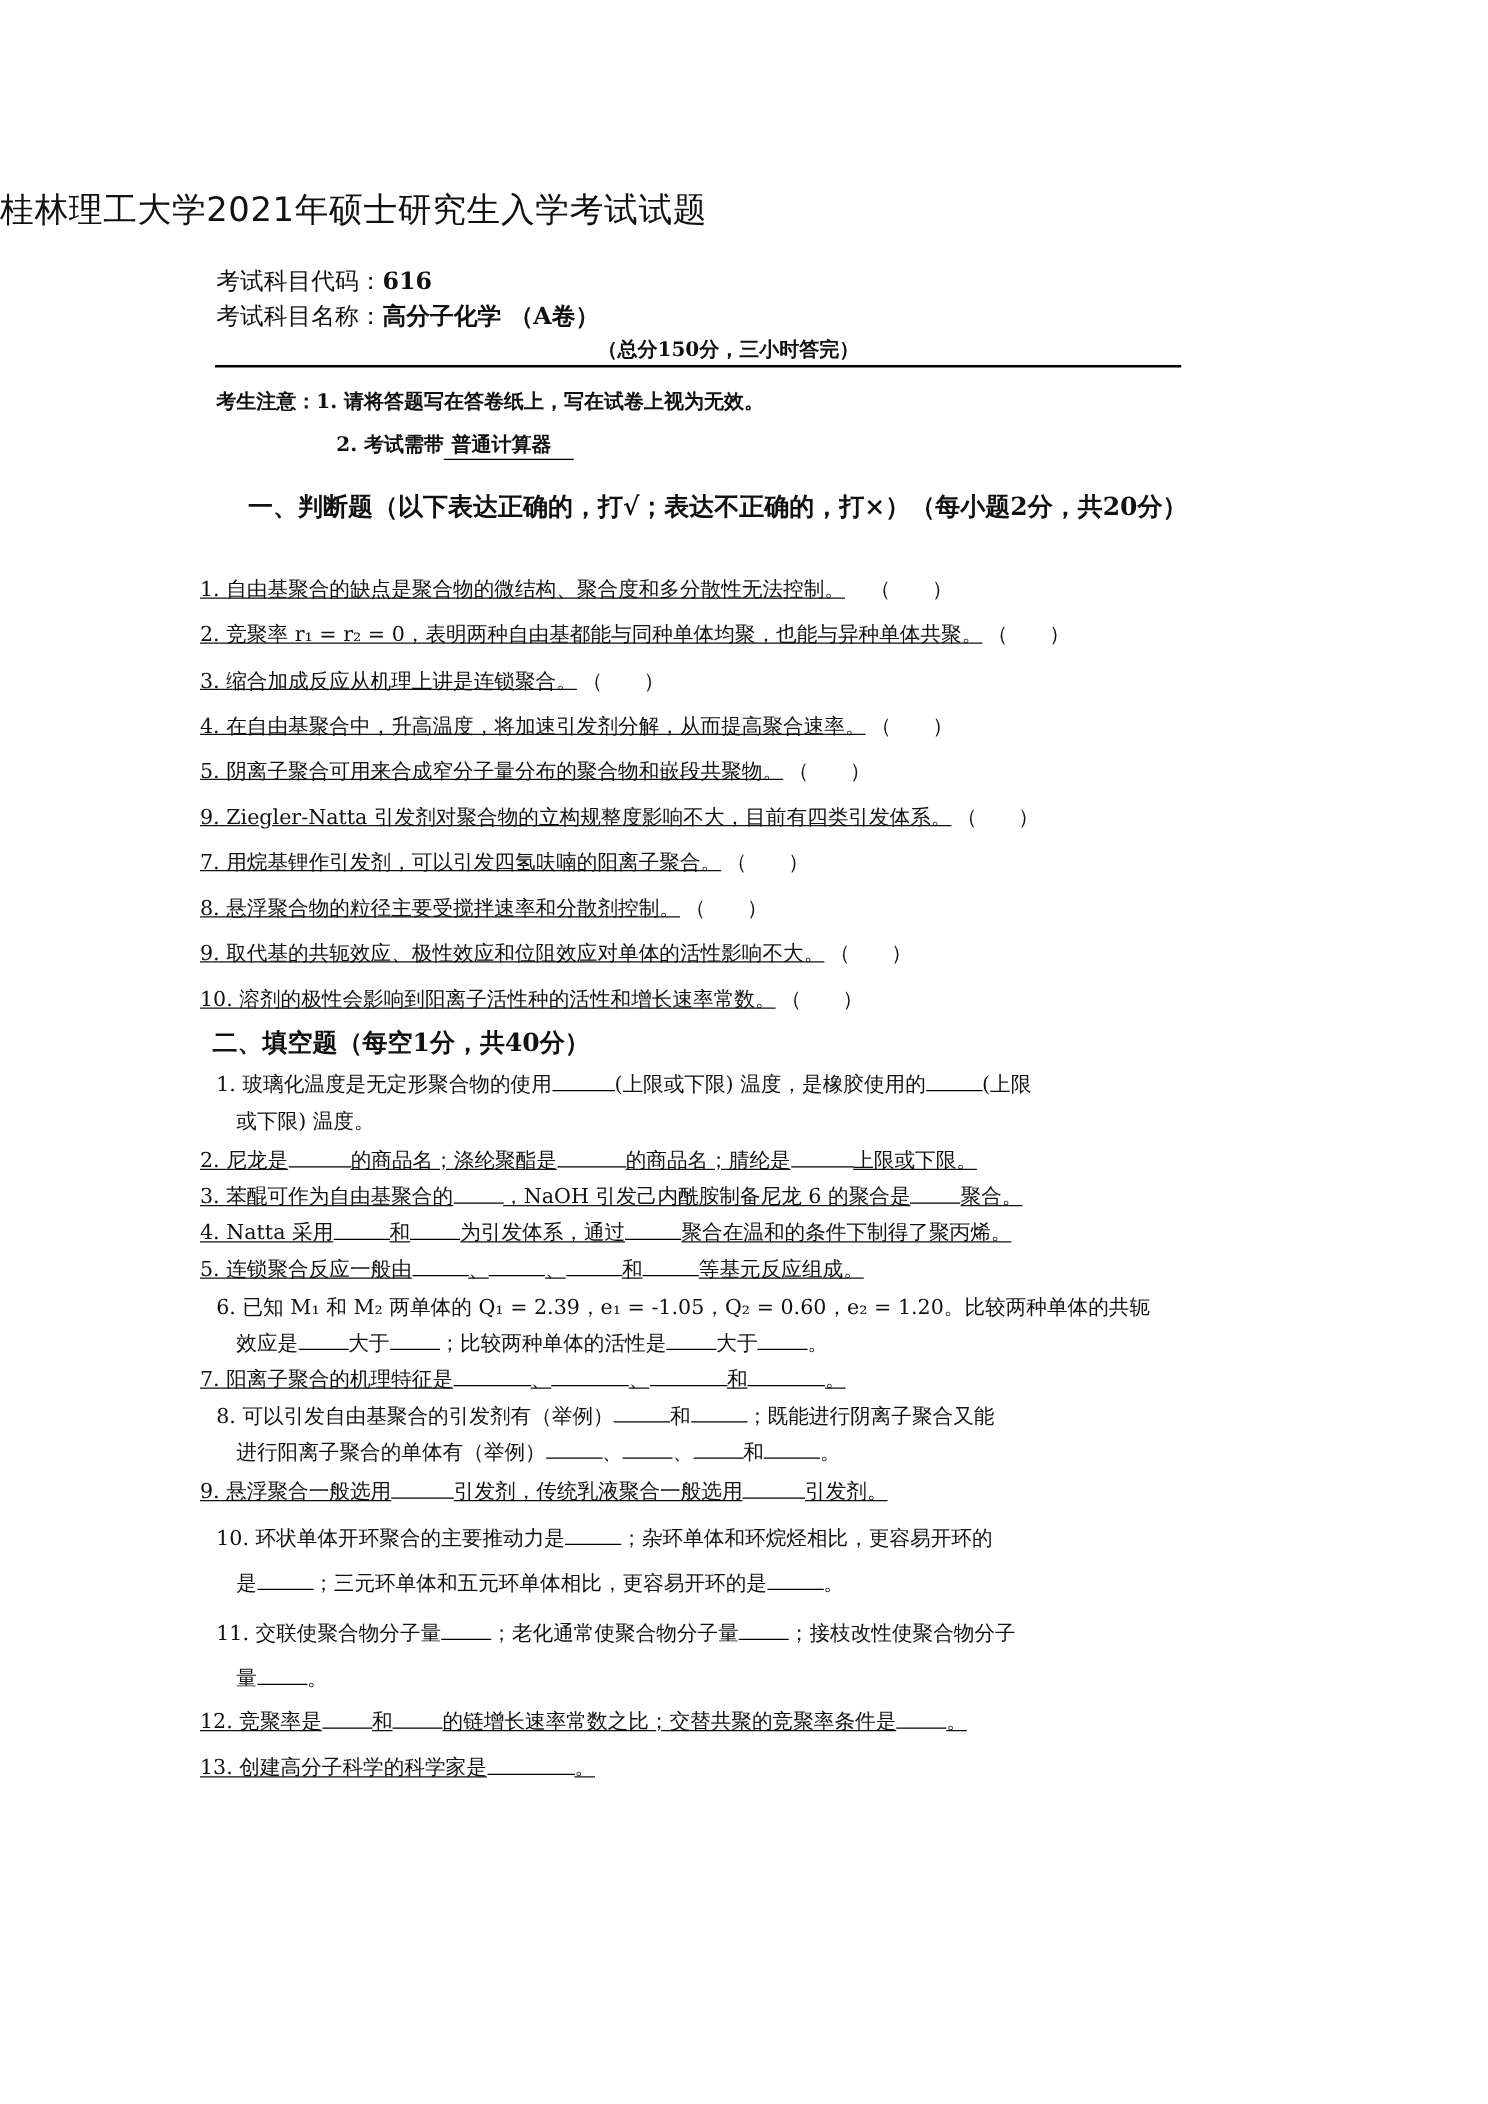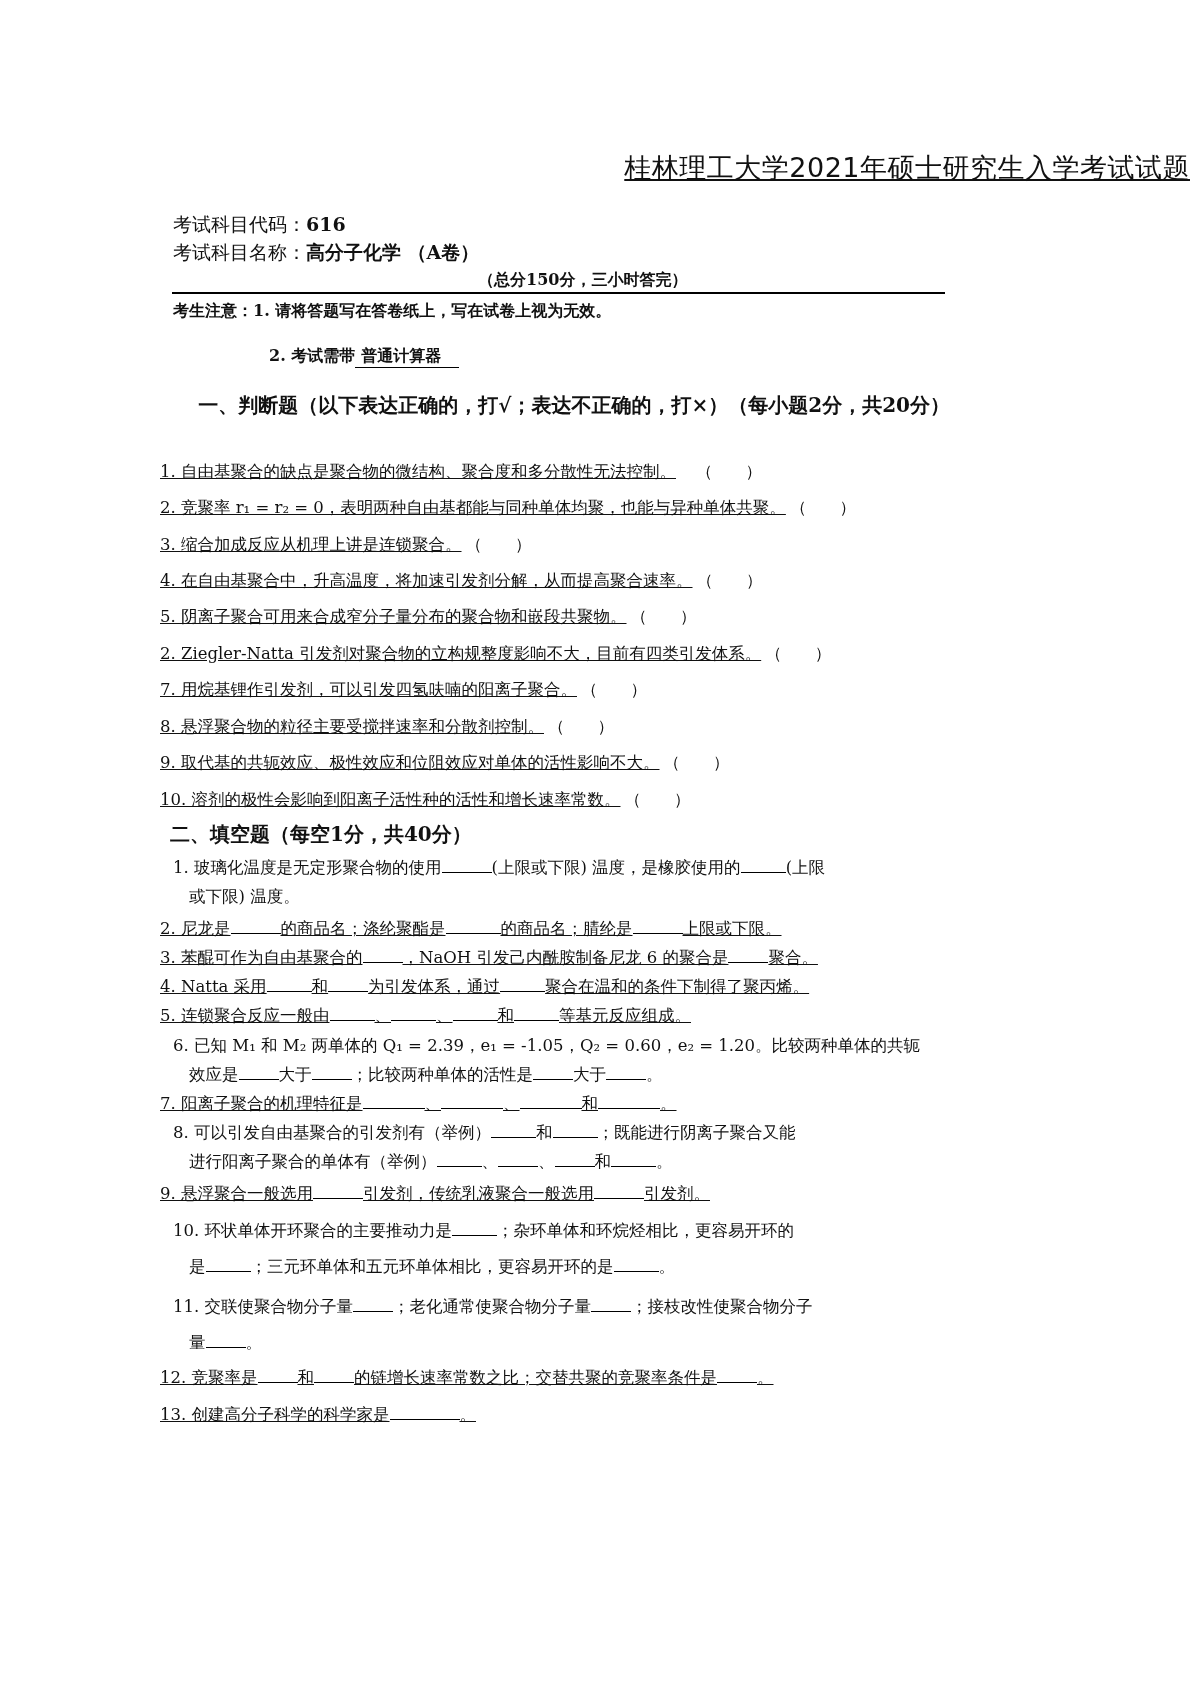--- a/index.html
+++ b/index.html
@@ -1,27 +1,27 @@
 <!DOCTYPE html>
 <html><head>
 <meta charset="utf-8">
 <style>
   html, body { margin: 0; padding: 0; background: #ffffff; }
   body { width: 1190px; height: 1683px; position: relative; overflow: hidden; color: #111; font-family: "DejaVu Serif", "Liberation Serif", serif; }
   .page { position: absolute; left: 0; top: 0; width: 1190px; height: 1683px; }
-  .title { position: absolute; left: 0; width: 1190px; top: 150px; text-align: right; font-family: "DejaVu Sans", "Liberation Sans", sans-serif; font-size: 27px; letter-spacing: 0.5px; text-decoration: underline; }
+  .title { position: absolute; left: 0; width: 1190px; top: 150px; text-align: left; font-family: "DejaVu Sans", "Liberation Sans", sans-serif; font-size: 27px; letter-spacing: 0.5px; }
   .meta { position: absolute; left: 173px; font-size: 19px; }
   .meta .lbl { font-weight: normal; }
   .meta .val { font-weight: bold; }
   .meta-code { top: 212px; }
   .meta-name { top: 240px; }
   .meta-score { position: absolute; top: 270px; left: 478px; font-size: 16px; font-weight: bold; }
   .rule { position: absolute; left: 172px; width: 773px; top: 292px; height: 2px; background: #000; }
   .notice { position: absolute; left: 173px; font-size: 16px; font-weight: bold; }
-  .notice-1 { top: 301px; text-align: right; }
+  .notice-1 { top: 311px; text-align: right; }
   .notice-2 { top: 330px; left: 269px; margin-top: 16px; }
   .uline-fill { display: inline-block; border-bottom: 1.5px solid #000; padding: 0 18px 0 6px; }
   .section { position: absolute; left: 170px; font-size: 20px; font-weight: bold; text-align: right; }
   .s1-head { top: 388px; width: 780px; line-height: 34px; }
   .s2-head { top: 821px; }
   .q { position: absolute; left: 160px; font-size: 16.5px; white-space: nowrap; text-decoration: underline; }
   .q .paren { display: inline-block; margin-left: 4px; }
   .q-wrap { position: absolute; left: 173px; font-size: 16.5px; width: 775px; line-height: 29px; }
   .indent { padding-left: 16px; margin-top: 36px; }
   .blank { display: inline-block; border-bottom: 1.3px solid #000; vertical-align: baseline; height: 1em; }
@@ -50,21 +50,21 @@
     <span>2. 考试需带</span><span class="uline-fill">普通计算器</span>
   </div>
 
   <div class="section s1-head">一、判断题（以下表达正确的，打√；表达不正确的，打×）（每小题2分，共20分）</div>
 
   <div class="q" style="top:461px"><span>1. 自由基聚合的缺点是聚合物的微结构、聚合度和多分散性无法控制。</span><span class="paren" style="margin-left:20px">（　　）</span></div>
   <div class="q" style="top:497px"><span>2. 竞聚率 r₁ = r₂ = 0，表明两种自由基都能与同种单体均聚，也能与异种单体共聚。</span><span class="paren">（　　）</span></div>
   <div class="q" style="top:534px"><span>3. 缩合加成反应从机理上讲是连锁聚合。</span><span class="paren">（　　）</span></div>
   <div class="q" style="top:570px"><span>4. 在自由基聚合中，升高温度，将加速引发剂分解，从而提高聚合速率。</span><span class="paren">（　　）</span></div>
   <div class="q" style="top:606px"><span>5. 阴离子聚合可用来合成窄分子量分布的聚合物和嵌段共聚物。</span><span class="paren">（　　）</span></div>
-  <div class="q" style="top:643px"><span>2. Ziegler-Natta 引发剂对聚合物的立构规整度影响不大，目前有四类引发体系。</span><span class="paren">（　　）</span></div>
+  <div class="q" style="top:643px"><span>9. Ziegler-Natta 引发剂对聚合物的立构规整度影响不大，目前有四类引发体系。</span><span class="paren">（　　）</span></div>
   <div class="q" style="top:679px"><span>7. 用烷基锂作引发剂，可以引发四氢呋喃的阳离子聚合。</span><span class="paren">（　　）</span></div>
   <div class="q" style="top:716px"><span>8. 悬浮聚合物的粒径主要受搅拌速率和分散剂控制。</span><span class="paren">（　　）</span></div>
   <div class="q" style="top:752px"><span>9. 取代基的共轭效应、极性效应和位阻效应对单体的活性影响不大。</span><span class="paren">（　　）</span></div>
   <div class="q" style="top:789px"><span>10. 溶剂的极性会影响到阳离子活性种的活性和增长速率常数。</span><span class="paren">（　　）</span></div>
 
   <div class="section s2-head">二、填空题（每空1分，共40分）</div>
 
   <div class="q-wrap" style="top:853px">
     <span>1. 玻璃化温度是无定形聚合物的使用</span><span class="blank b50"></span><span>(上限或下限) 温度，是橡胶使用的</span><span class="blank b45"></span><span>(上限</span><br>
     <span class="indent">或下限) 温度。</span>

